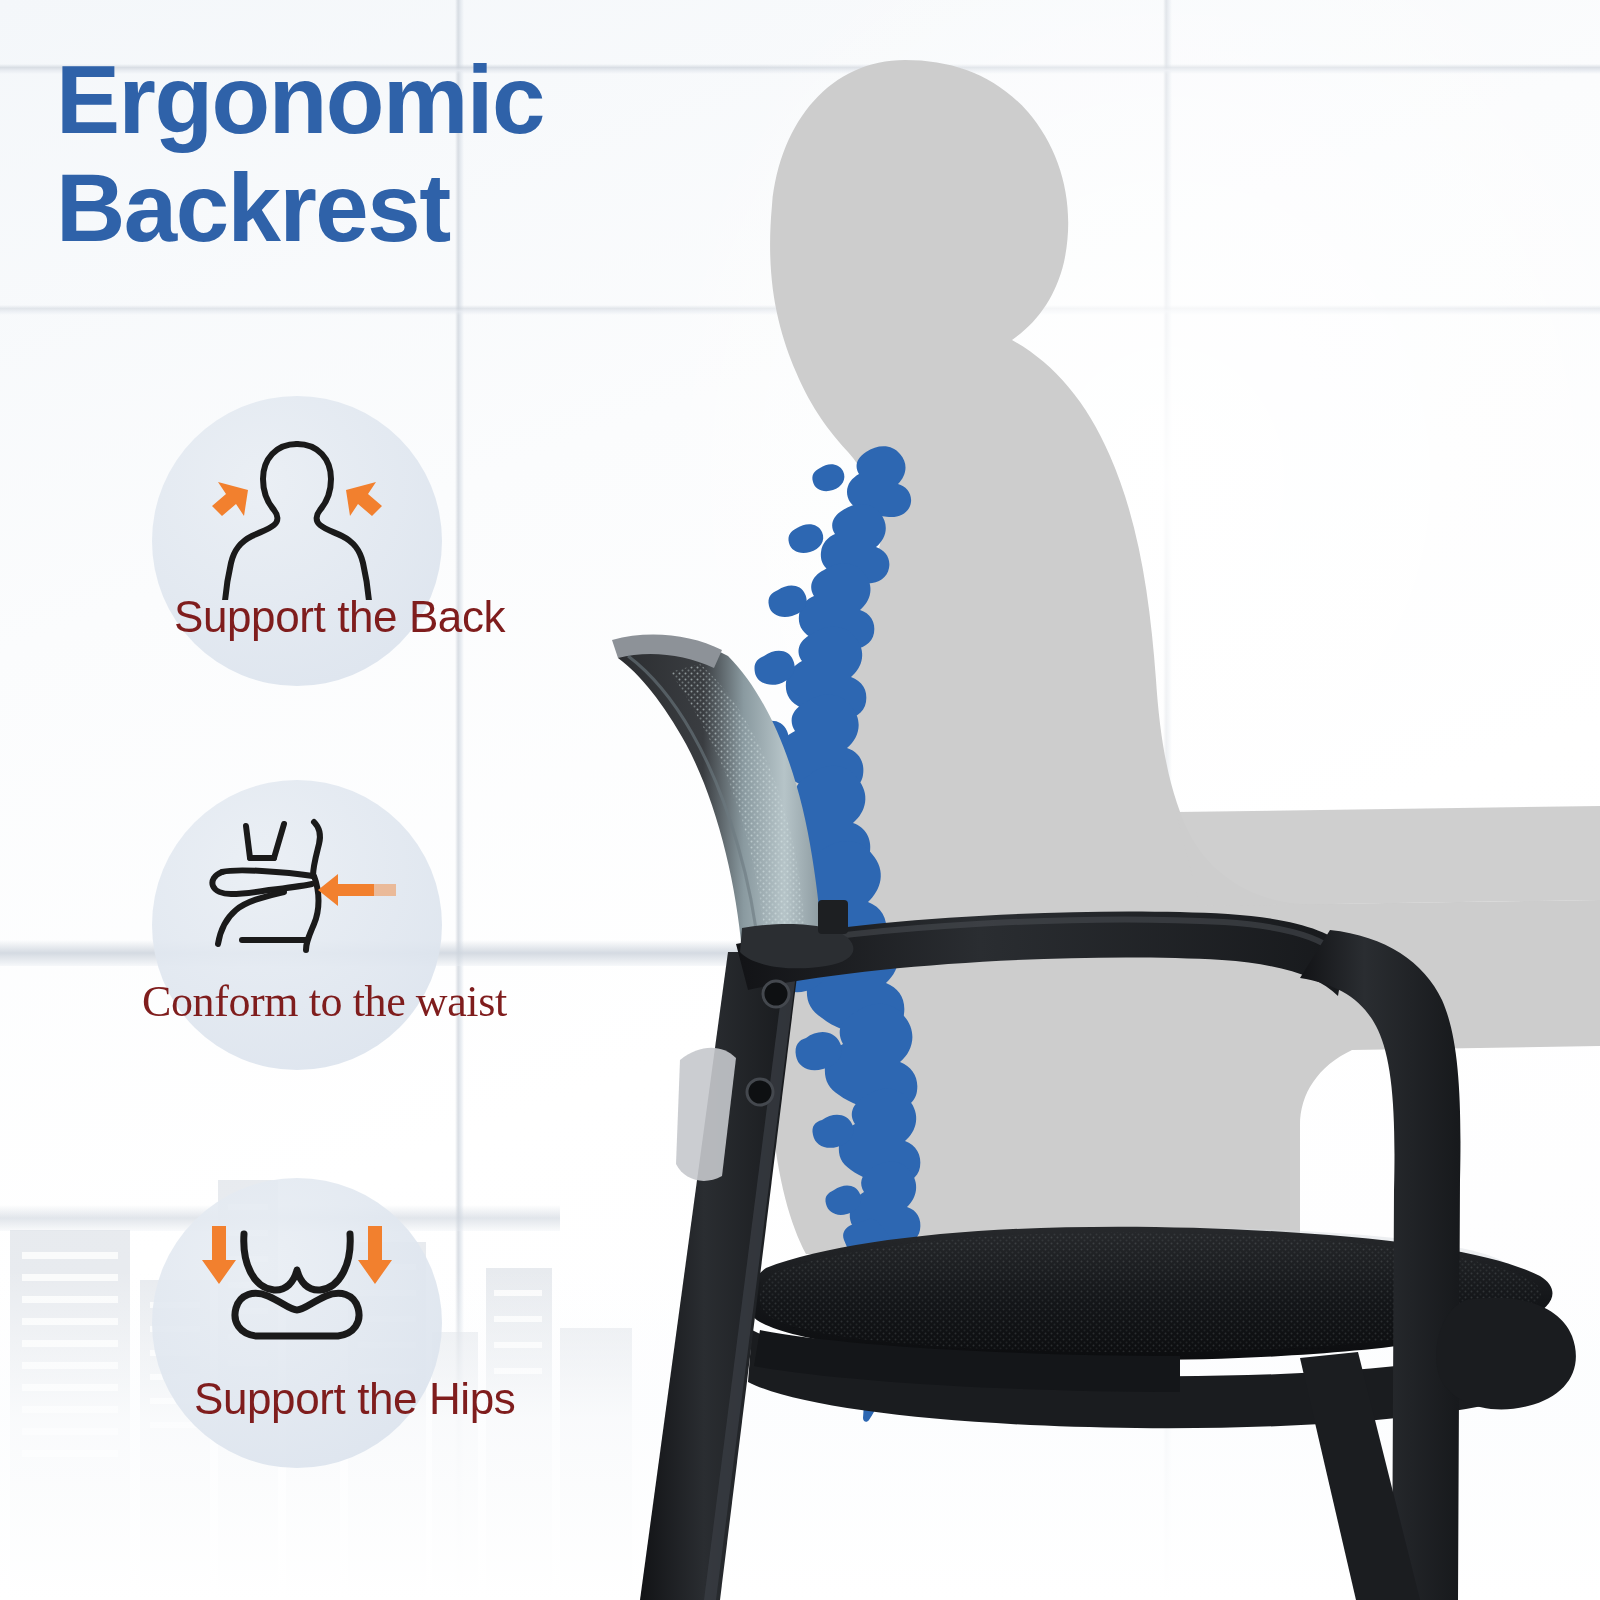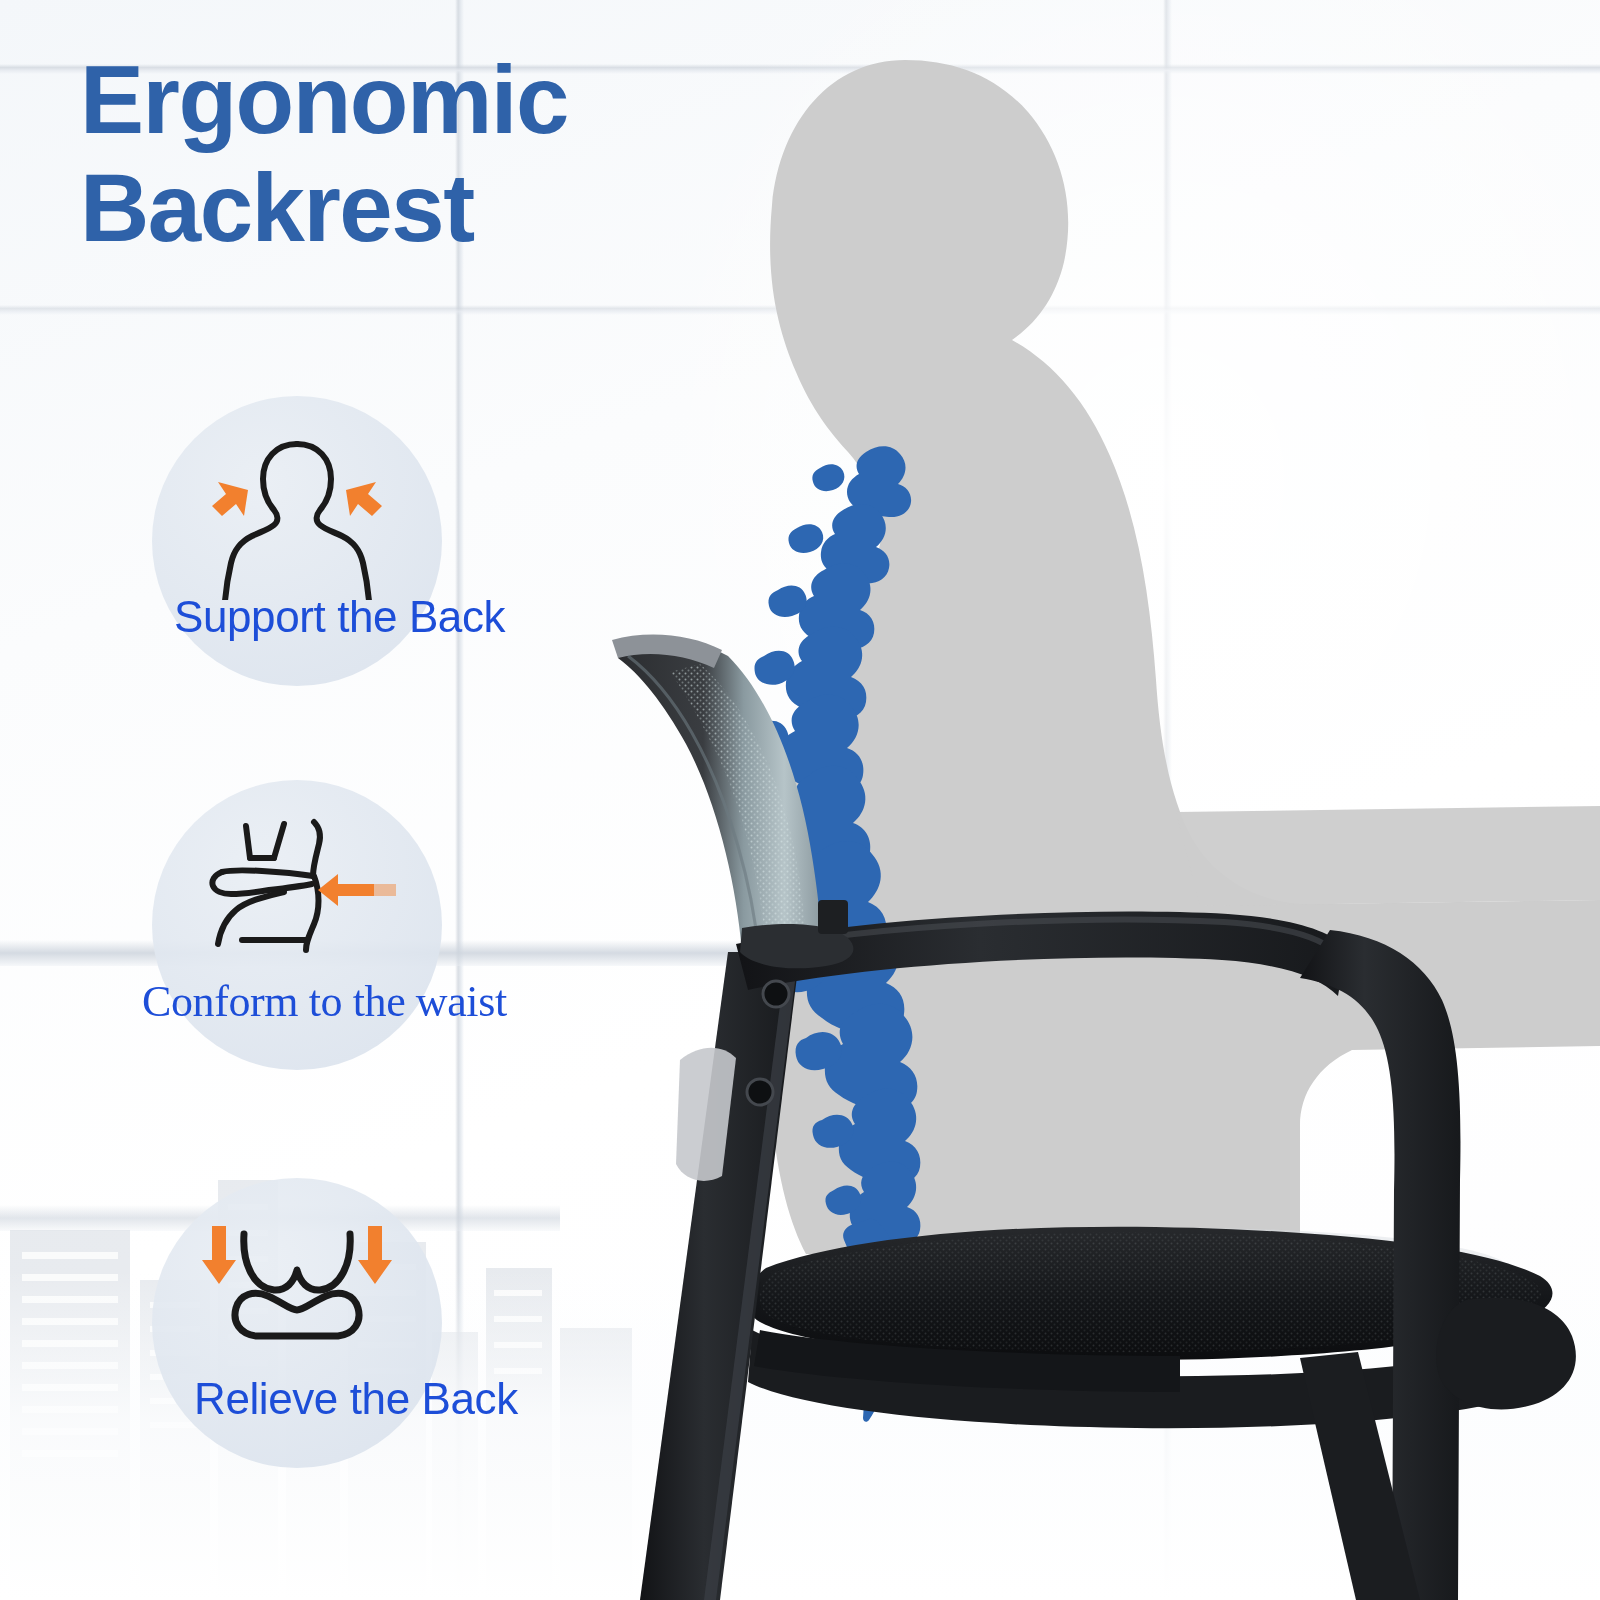--- a/index.html
+++ b/index.html
@@ -71,21 +71,20 @@
     position: absolute;
     left: 56px;
     top: 46px;
     width: 780px;
     color: #2f62a9;
     font-size: 96px;
     line-height: 1.12;
     font-weight: 800;
     letter-spacing: -1.5px;
     white-space: pre-line;
-    margin-left: 24px;
   }
 
   
   .feature {
     position: absolute;
     width: 400px;
   }
   .feature-circle {
     position: absolute;
     left: 0; top: 0;
@@ -100,21 +99,21 @@
     left: 36px;
     top: 34px;
     width: 218px;
     height: 170px;
   }
   .feature-label {
     position: absolute;
     left: 0;
     top: 196px;
     width: 520px;
-    color: #1d4ed8;
+    color: #7f1d1d;
     font-size: 44px;
     font-weight: 400;
     letter-spacing: -0.4px;
     white-space: nowrap;
   }
 
   #feature-0 { left: 152px; top: 396px; }
   #feature-0 .feature-label { left: 22px; }
   #feature-1 { left: 152px; top: 780px; }
   #feature-1 .feature-label { left: -10px; font-family: Liberation Serif, serif; }
@@ -475,16 +474,16 @@
       </g>
 
       <g fill="#f2802e">
         <path d="M24,14 L 38,14 L 38,48 L 48,48 L 31,72 L 14,48 L 24,48 Z"></path>
       </g>
 
       <g fill="#f2802e">
         <path d="M180,14 L 194,14 L 194,48 L 204,48 L 187,72 L 170,48 L 180,48 Z"></path>
       </g>
     </svg>
-    <div class="feature-label">Relieve the Back</div>
+    <div class="feature-label">Support the Hips</div>
   </div>
 
 </div>
 
 </body></html>

